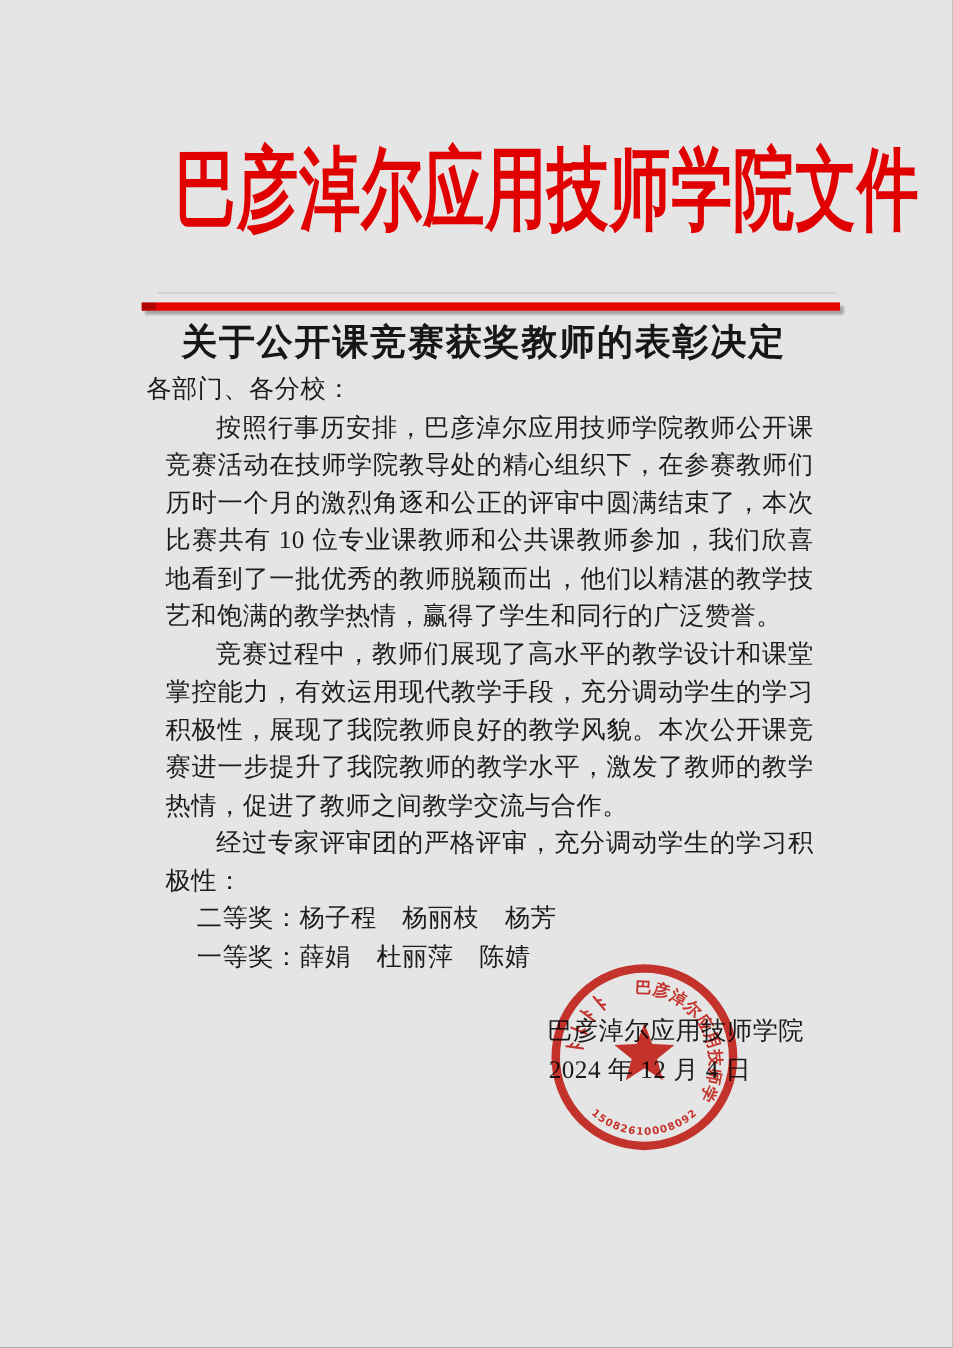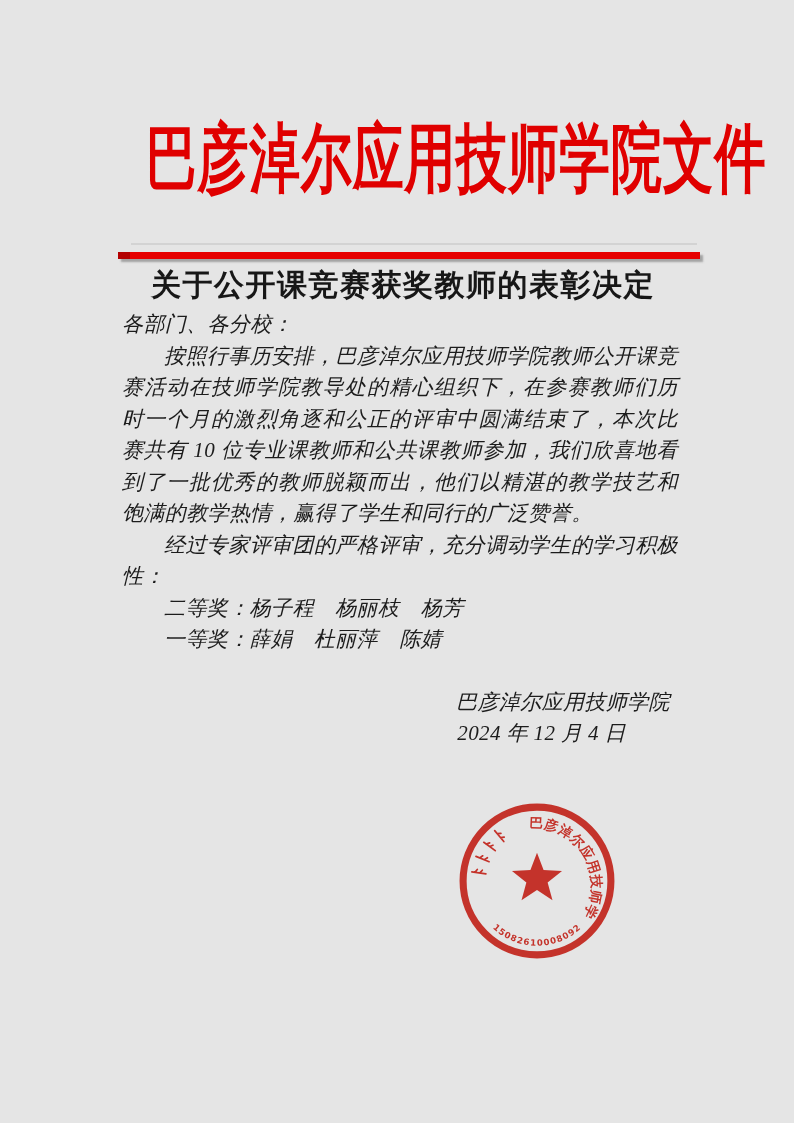--- a/index.html
+++ b/index.html
@@ -69,23 +69,22 @@
   .body-text {
     position: absolute;
     top: 309px;
     left: 122px;
     width: 556px;
     font-size: 21px;
     line-height: 31.5px;
     letter-spacing: 0.4px;
     text-align: justify;
     color: #1c1c1c;
-    font-style: italic;
   }
-  .body-text p.indent { text-indent: 2em; }
+  .body-text p.indent { text-indent: 2em; margin-left: 16px; }
   .list-heading { text-indent: 2em; font-weight: bold; }
   .award-line { text-indent: 2em; }
   
   .sig-block {
     margin-top: 31px;
     line-height: 31.5px;
   }
   .sig-name  { text-align: right; padding-right: 8px; }
   .sig-date  { text-align: right; padding-right: 52px; }
   
@@ -109,20 +108,21 @@
   </div>
 
   <div class="pre-rule-line"></div>
   <div class="red-rule"></div>
 
   <div class="doc-title">关于公开课竞赛获奖教师的表彰决定</div>
 
   <div class="body-text">
     <p>各部门、各分校：</p>
     <p class="indent">按照行事历安排，巴彦淖尔应用技师学院教师公开课竞赛活动在技师学院教导处的精心组织下，在参赛教师们历时一个月的激烈角逐和公正的评审中圆满结束了，本次比赛共有 10 位专业课教师和公共课教师参加，我们欣喜地看到了一批优秀的教师脱颖而出，他们以精湛的教学技艺和饱满的教学热情，赢得了学生和同行的广泛赞誉。</p>
+    <p class="indent">竞赛过程中，教师们展现了高水平的教学设计和课堂掌控能力，有效运用现代教学手段，充分调动学生的学习积极性，展现了我院教师良好的教学风貌。本次公开课竞赛进一步提升了我院教师的教学水平，激发了教师的教学热情，促进了教师之间教学交流与合作。</p>
     <p class="indent">经过专家评审团的严格评审，充分调动学生的学习积极性：</p>
     <p class="award-line"><span>二等奖：</span><span>杨子程　杨丽枝　杨芳</span></p>
     <p class="award-line"><span>一等奖：</span><span>薛娟　杜丽萍　陈婧</span></p>
 
     <div class="sig-block">
       <p class="sig-name">巴彦淖尔应用技师学院</p>
       <p class="sig-date">2024 年 12 月 4 日</p>
     </div>
   </div>
 

